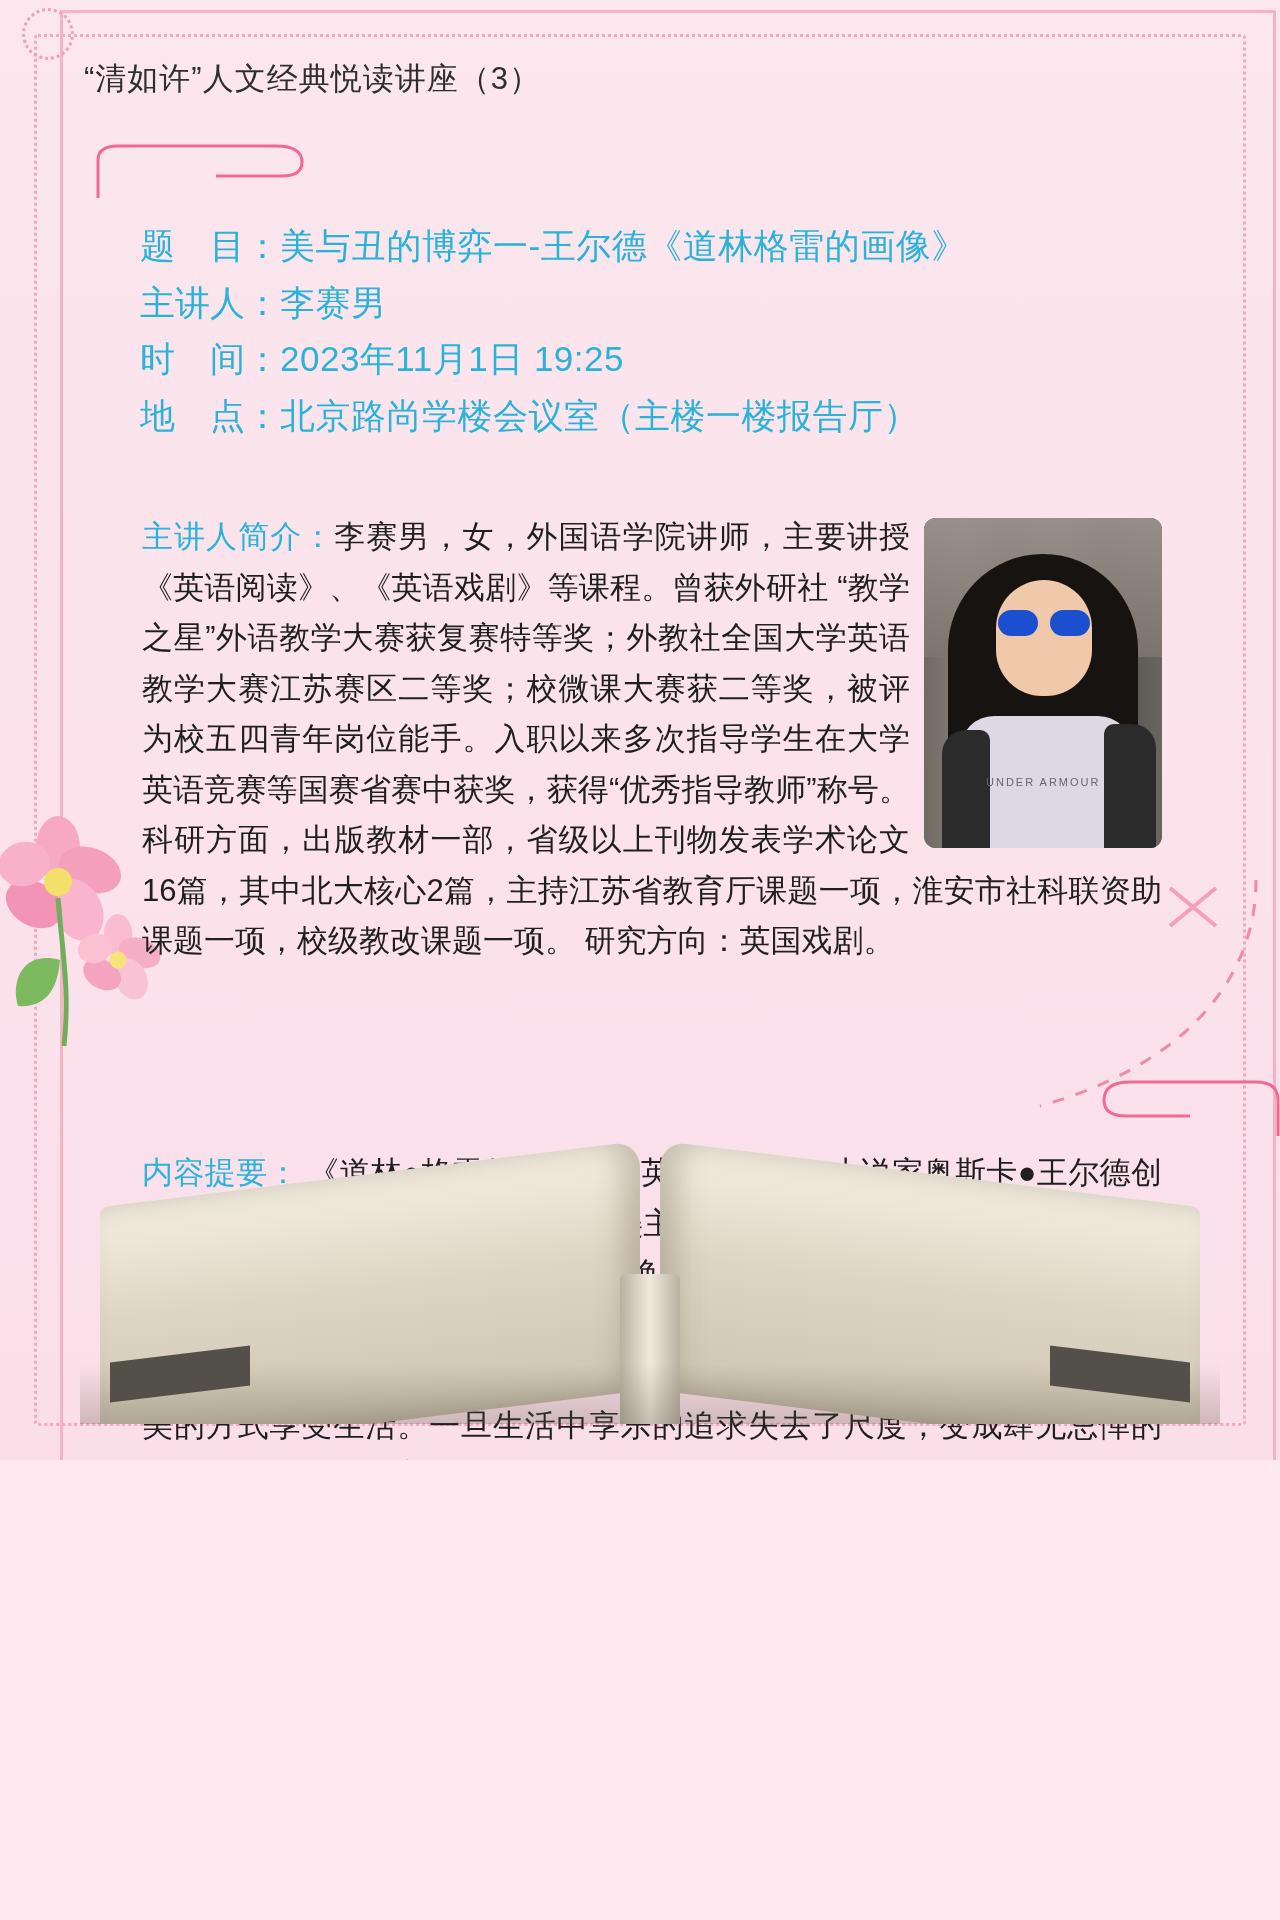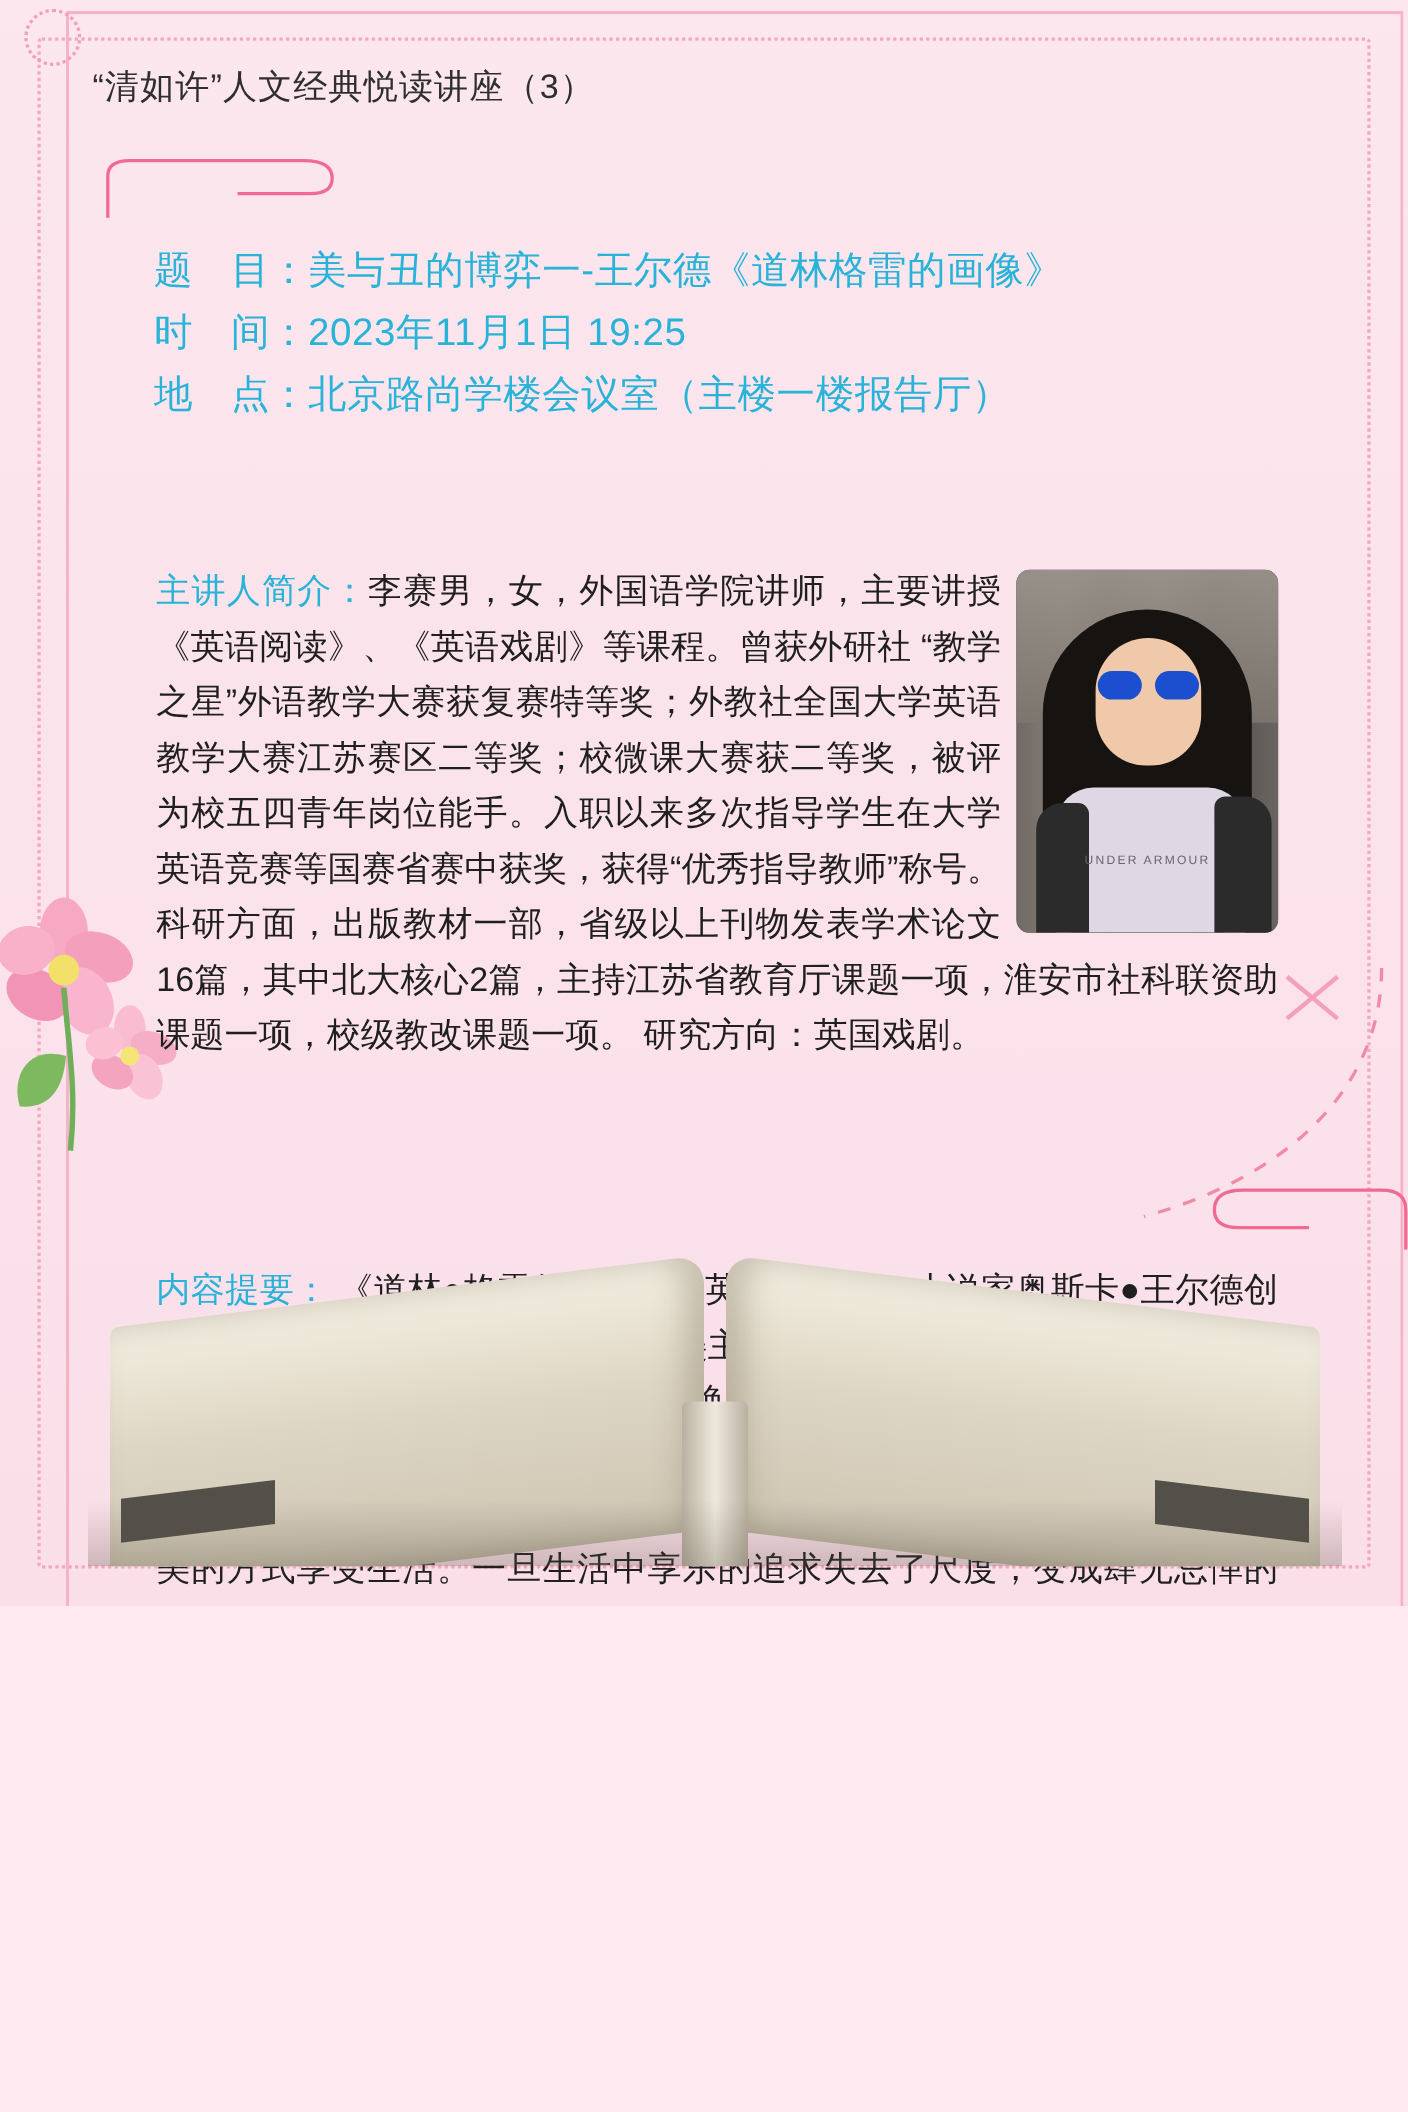--- a/index.html
+++ b/index.html
@@ -320,20 +320,23 @@
     </g>
   </svg>
 
   <div class="header-title">“清如许”人文经典悦读讲座（3）</div>
 
   <div class="info-block">
     <div class="info-line">
       <span class="lbl">题　目：</span><span>美与丑的博弈一-王尔德《道林格雷的画像》</span>
     </div>
     <div class="info-line">
+      <span class="lbl">主讲人：</span><span>李赛男</span>
+    </div>
+    <div class="info-line">
       <span class="lbl">时　间：</span><span>2023年11月1日 19:25</span>
     </div>
     <div class="info-line">
       <span class="lbl">地　点：</span><span>北京路尚学楼会议室（主楼一楼报告厅）</span>
     </div>
   </div>
 
   <div class="bio">
     <div class="photo">
       <div class="bg-building"></div>

